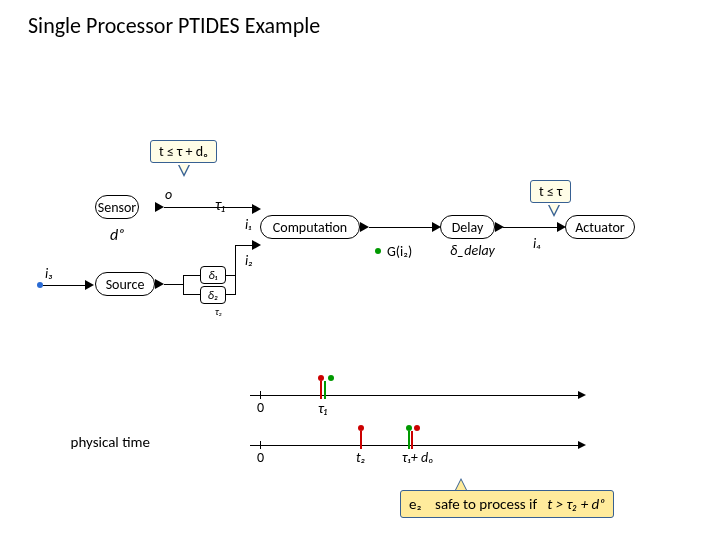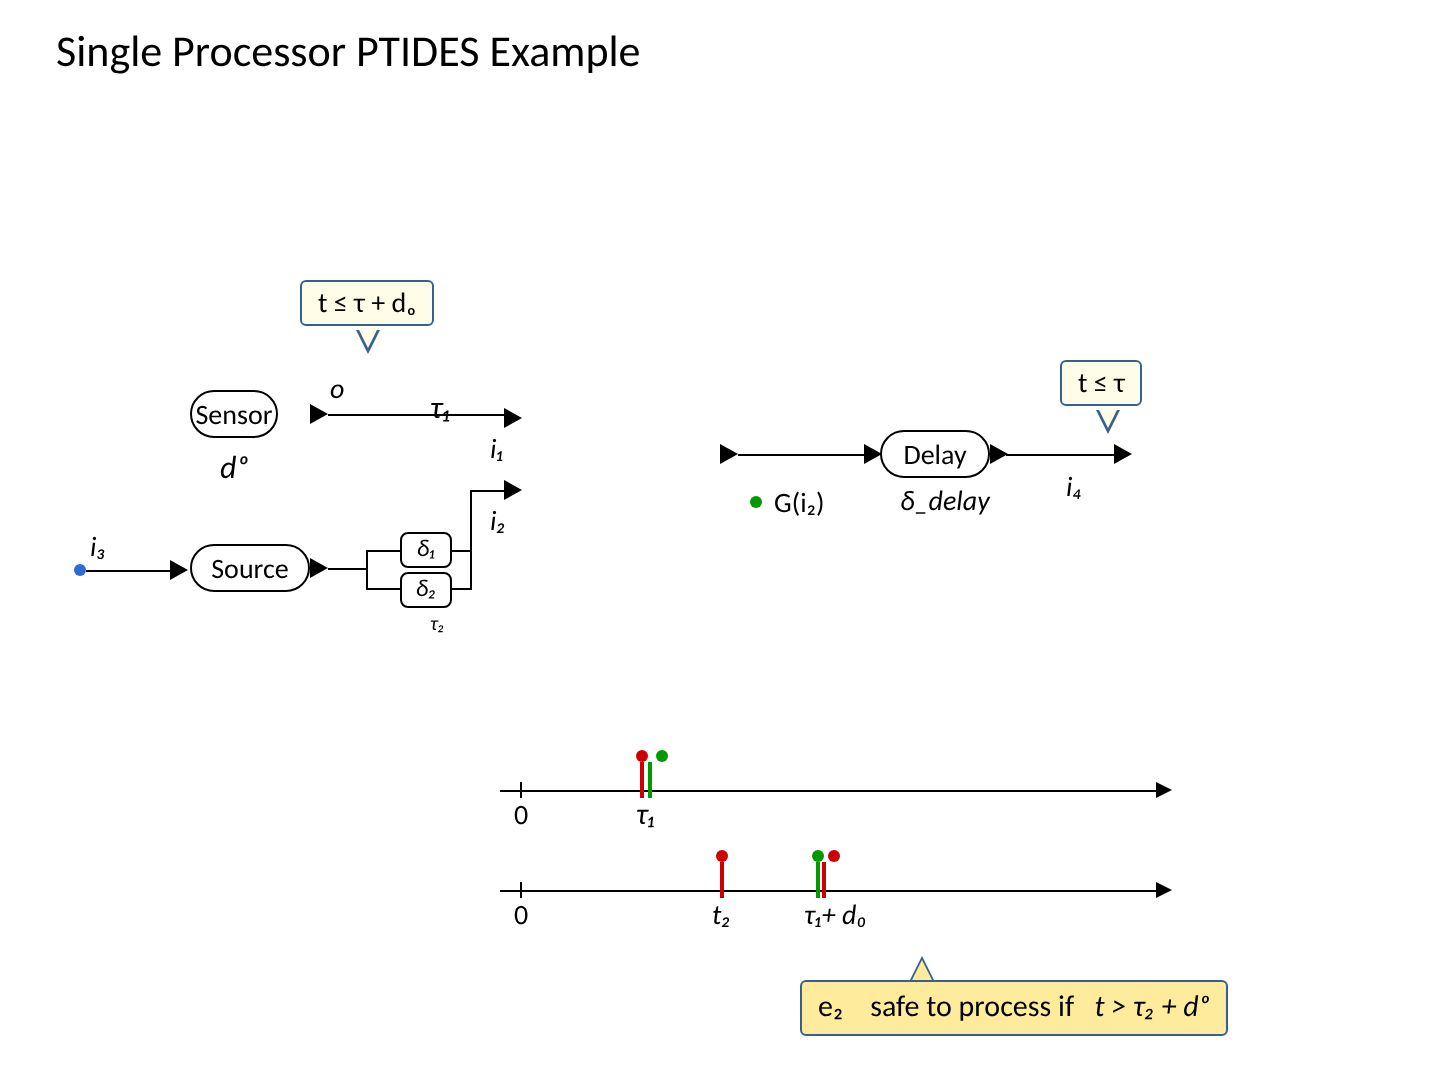--- a/index.html
+++ b/index.html
@@ -68,20 +68,23 @@
   </div>
   <div class="label" style="left:110px; top:6px;">o</div>
   <div class="port out" style="left:100px; top:22px;"></div>
 
   <div class="label" style="left:55px; top:45px; font-size:16px;">dₒ</div>
 
   <div class="label greek" style="left:160px; top:15px; font-size:16px;">τ₁</div>
   <div class="wire" style="left:109px; top:27px; width:90px;"></div>
   <div class="label" style="left:190px; top:36px;">i₁</div>
 
+  <div class="box" style="left:205px; top:35px; width:100px; height:24px;">
+    <span>Computation</span>
+  </div>
   <div class="port in" style="left:197px; top:24px;"></div>
   <div class="port in" style="left:197px; top:60px;"></div>
   <div class="port out" style="left:305px; top:42px;"></div>
 
   <div class="label" style="left:190px; top:72px;">i₂</div>
   <div class="dot green" style="left:320px; top:68px;"></div>
   <div class="label" style="left:332px; top:63px; font-style:normal;">G(i₂)</div>
 
   <div class="box" style="left:40px; top:92px; width:60px; height:24px;">
     <span>Source</span>
@@ -117,36 +120,40 @@
   <div class="box" style="left:385px; top:35px; width:55px; height:24px;">
     <span>Delay</span>
   </div>
   <div class="port in" style="left:377px; top:42px;"></div>
   <div class="port out" style="left:440px; top:42px;"></div>
   <div class="label" style="left:395px; top:62px; font-style:italic;">δ_delay</div>
 
   <div class="wire" style="left:448px; top:47px; width:60px;"></div>
   <div class="label" style="left:478px; top:55px; font-style:italic;">i₄</div>
 
+  <div class="box" style="left:510px; top:35px; width:70px; height:24px;">
+    <span>Actuator</span>
+  </div>
   <div class="port in" style="left:502px; top:42px;"></div>
 </div>
 
 <div class="timeline" style="left:160px; top:385px; width:430px; height:30px;">
   <div class="axis" style="left:90px; top:10px; width:330px;"></div>
   <div class="arrow" style="left:418px; top:6px;"></div>
   <div class="tick" style="left:100px; top:6px;"></div>
   <div class="label" style="left:97px; top:14px; font-style:normal;">0</div>
   <div class="vtick red" style="left:160px; top:-4px;"></div>
   <div class="vtick green" style="left:164px; top:-4px;"></div>
   <div class="dot red" style="left:158px; top:-10px;"></div>
   <div class="dot green" style="left:168px; top:-10px;"></div>
   <div class="label greek" style="left:158px; top:14px; font-size:15px;">τ₁</div>
 </div>
 
 <div class="timeline" style="left:160px; top:435px; width:430px; height:30px;">
+  <div class="tl-label" style="left:-120px; top:-2px;">physical time</div>
   <div class="axis" style="left:90px; top:10px; width:330px;"></div>
   <div class="arrow" style="left:418px; top:6px;"></div>
   <div class="tick" style="left:100px; top:6px;"></div>
   <div class="label" style="left:97px; top:14px; font-style:normal;">0</div>
 
   <div class="vtick red" style="left:200px; top:-4px;"></div>
   <div class="dot red" style="left:198px; top:-10px;"></div>
   <div class="label" style="left:196px; top:14px;">t₂</div>
 
   <div class="vtick green" style="left:248px; top:-4px;"></div>

